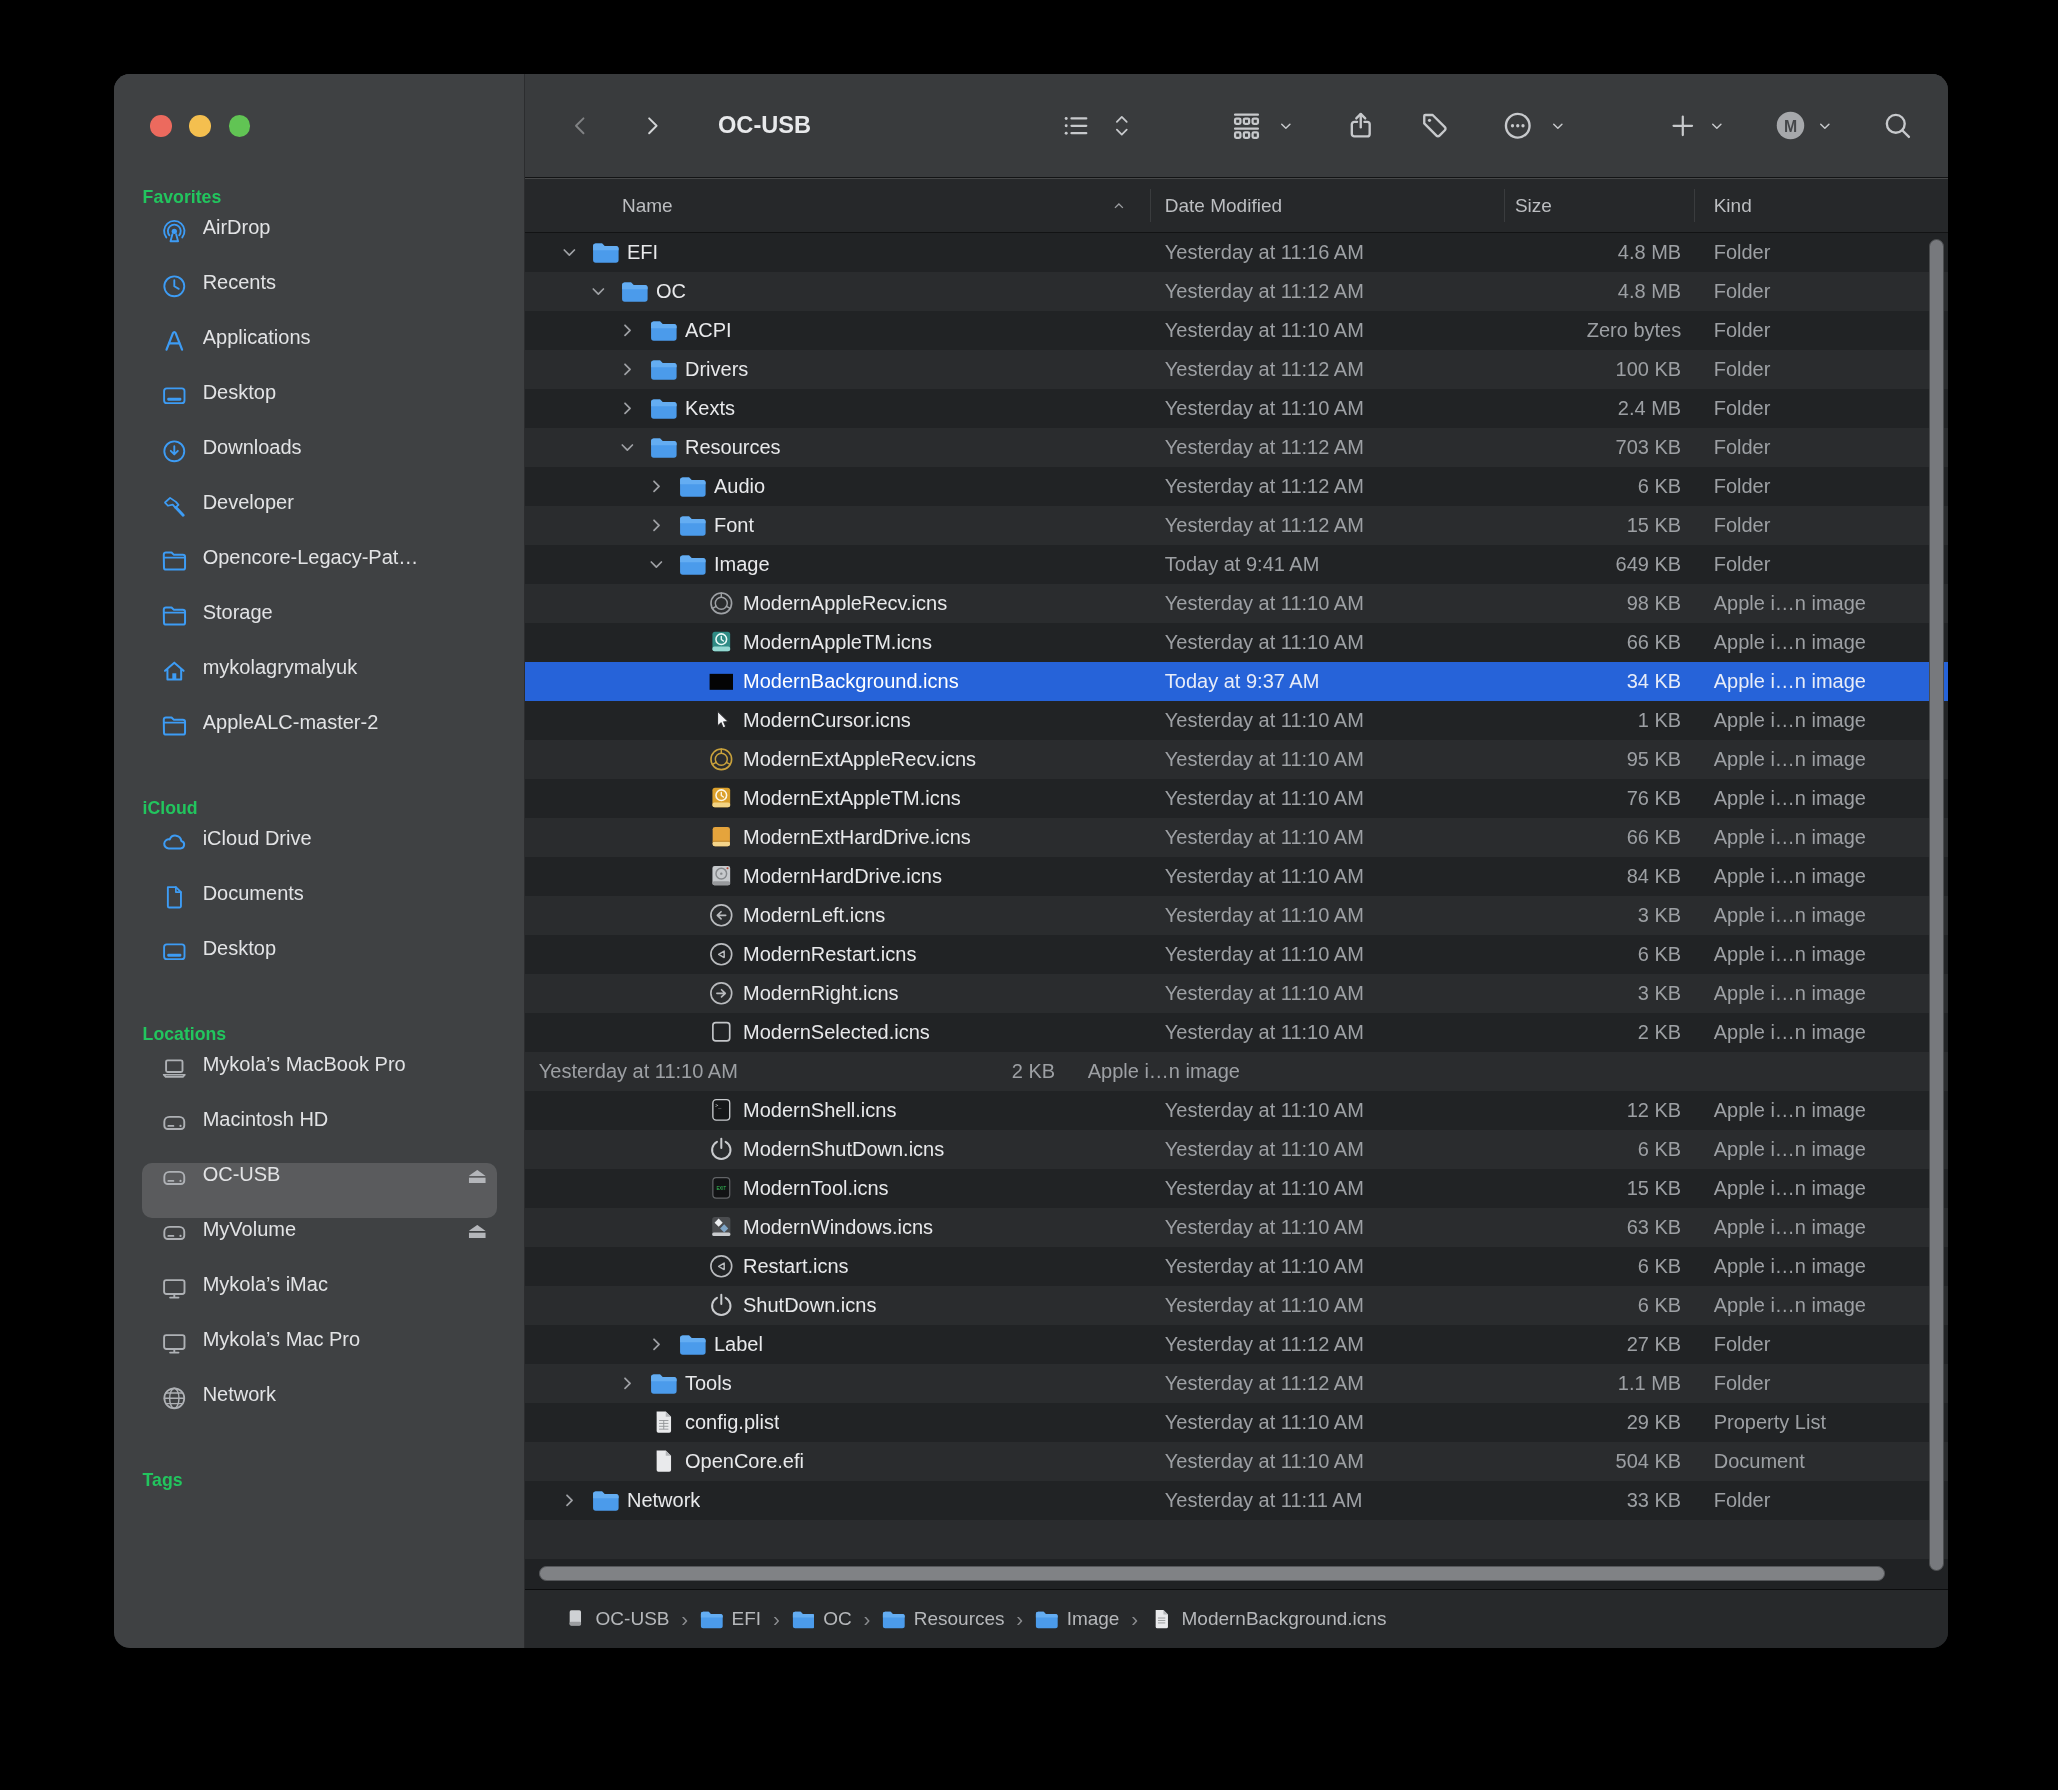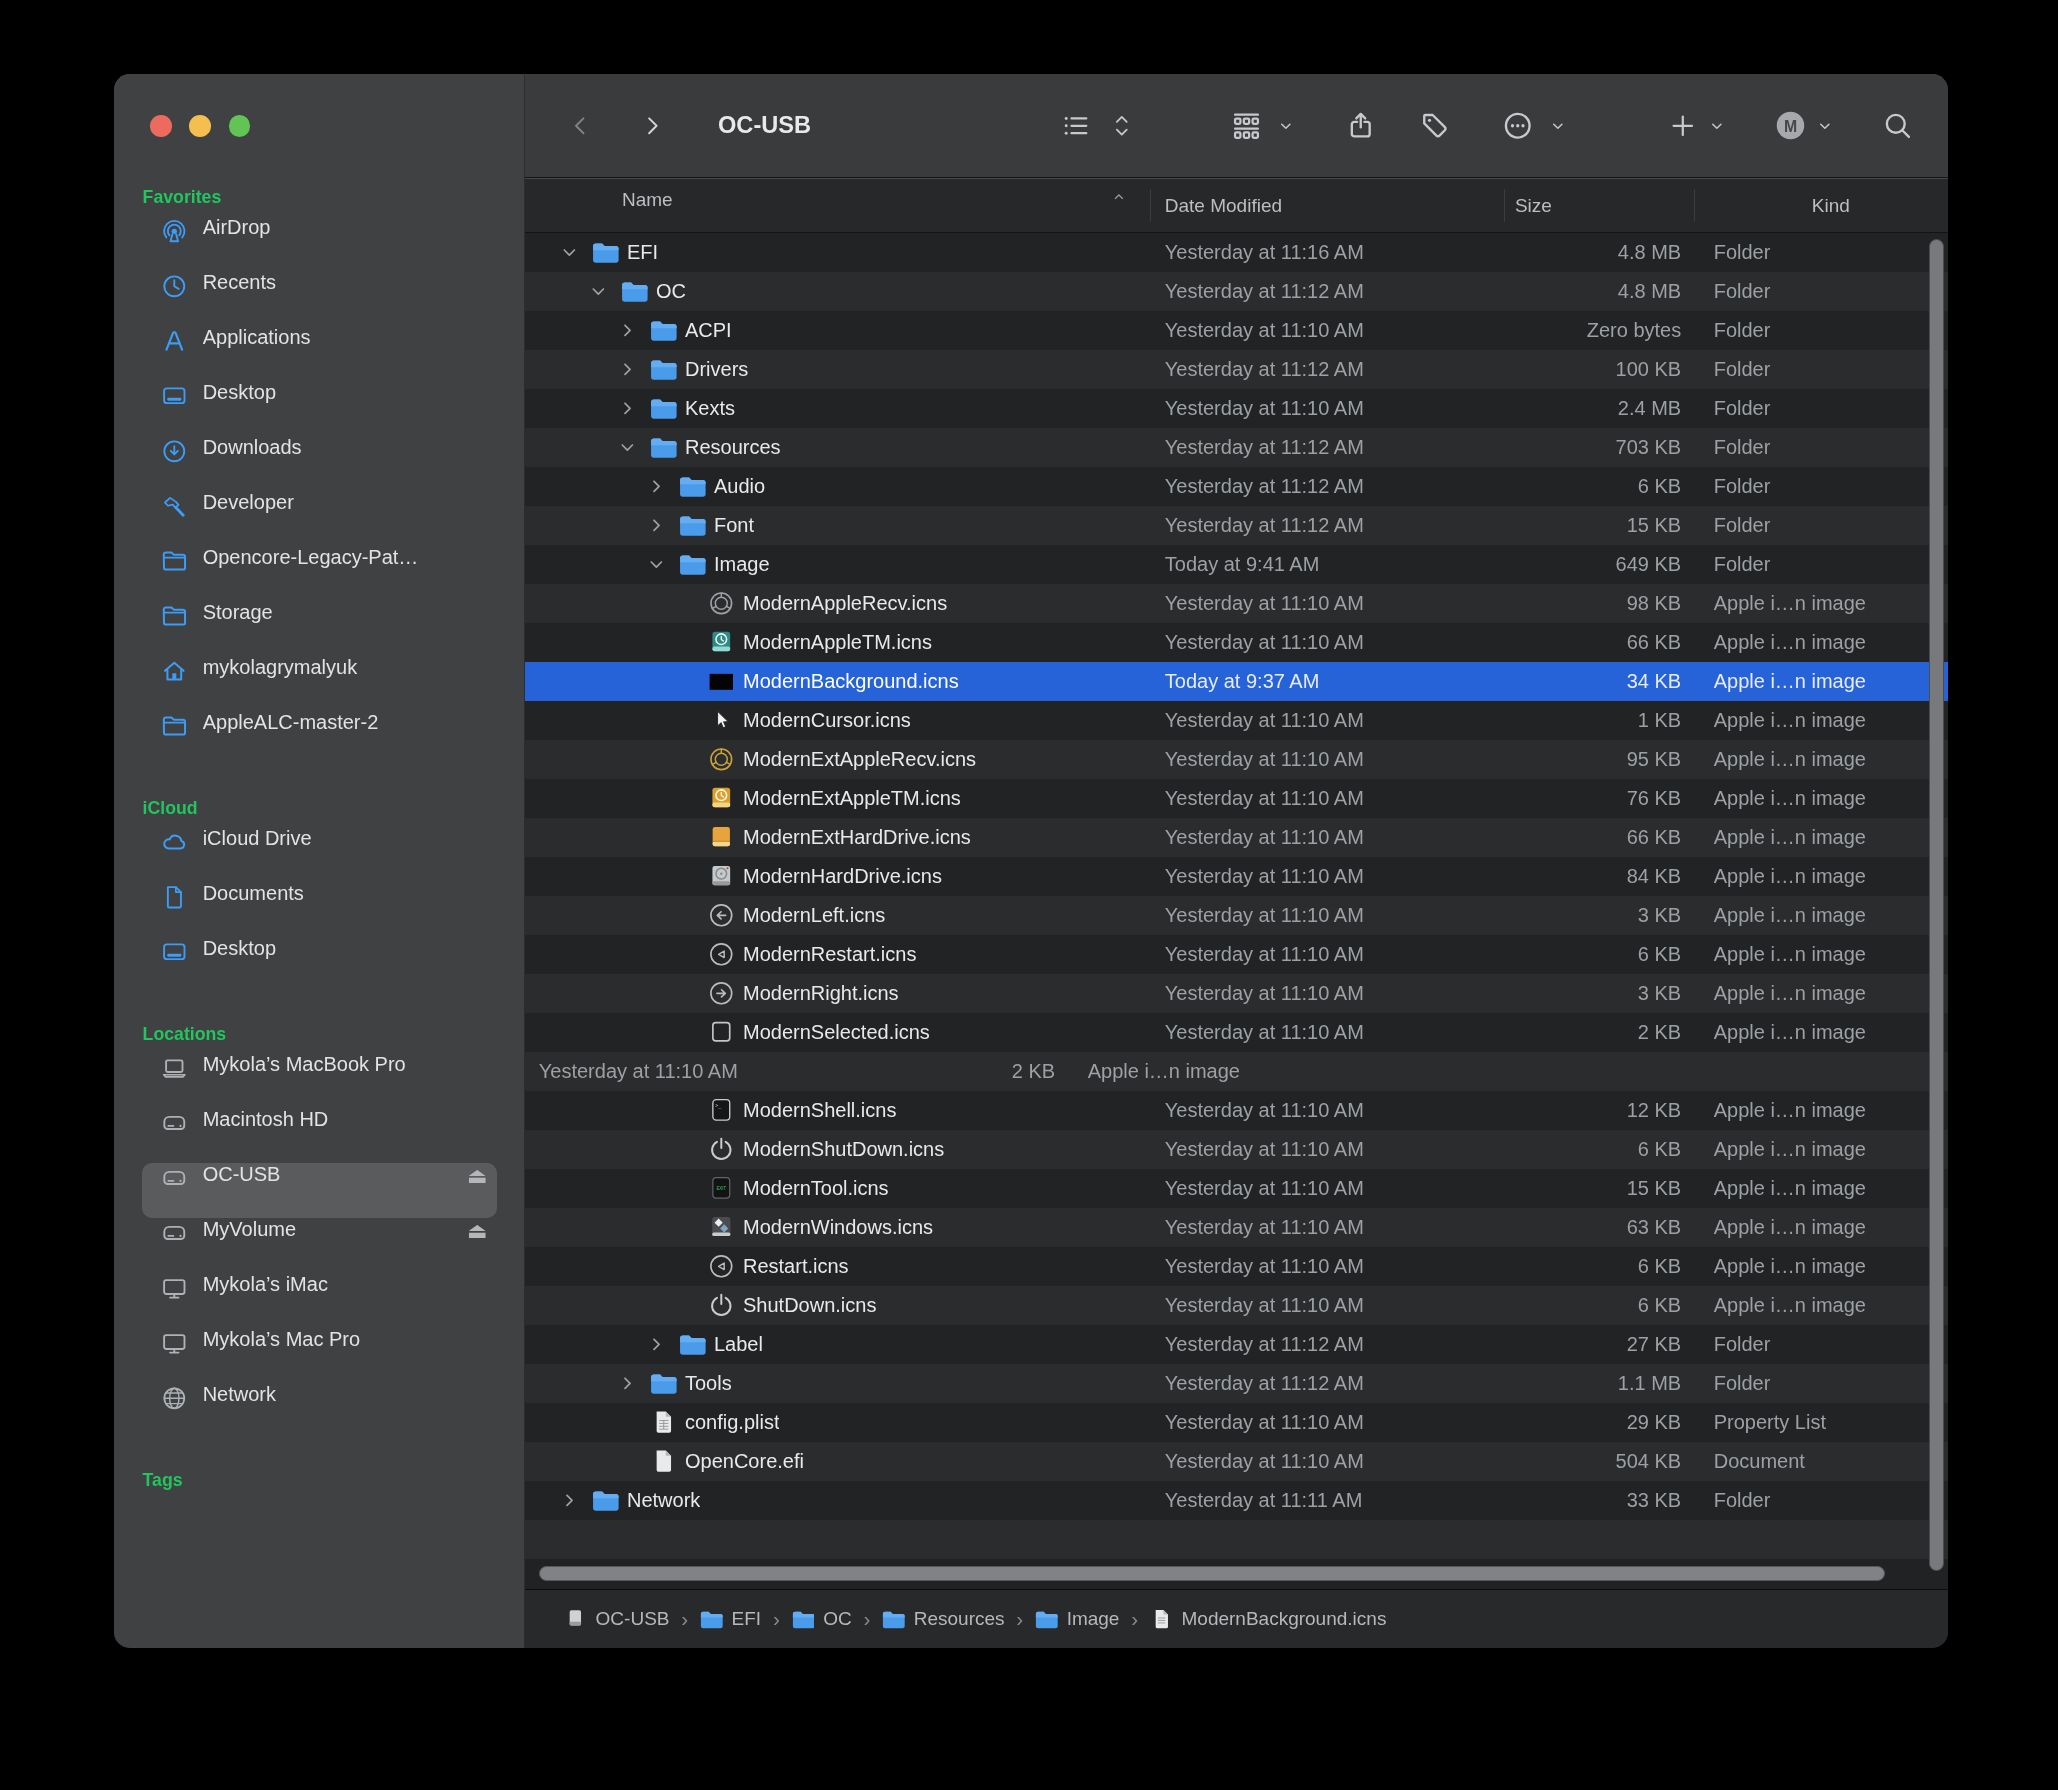--- a/index.html
+++ b/index.html
@@ -28,24 +28,24 @@
   .main{position:absolute;left:411px;top:0;right:0;bottom:0;display:flex;flex-direction:column;}
   .toolbar{position:relative;height:103px;background:#393b3d;border-bottom:1px solid #131415;flex:0 0 auto;}
   .tbtn{position:absolute;top:0;height:103px;display:flex;align-items:center;color:#c7c9cc;}
   .tbtn svg{stroke:#c7c9cc;fill:none;stroke-width:1.8;stroke-linecap:round;stroke-linejoin:round;}
   .chev-sm svg{width:19.7px;height:19.7px;}
   .win-title{position:absolute;left:193px;top:0;height:103px;display:flex;align-items:center;
     font-size:23.6px;font-weight:700;color:#e8e9eb;}
   
   .colhead{height:55px;background:#26282a;border-top:1px solid #474849;border-bottom:1px solid #121314;
     display:flex;align-items:center;font-size:19px;color:#bcbec1;flex:0 0 auto;box-sizing:border-box;}
-  .ch-name{flex:0 0 626px;display:flex;padding-left:97px;box-sizing:border-box;border-right:1px solid #3a3c3e;height:33px;}
+  .ch-name{flex:0 0 626px;display:flex;align-items:center;padding-left:97px;box-sizing:border-box;border-right:1px solid #3a3c3e;height:33px;}
   .ch-date{flex:0 0 354px;padding-left:13.8px;box-sizing:border-box;border-right:1px solid #3a3c3e;height:33px;line-height:33px;}
   .ch-size{flex:0 0 190px;padding-left:9.9px;box-sizing:border-box;border-right:1px solid #3a3c3e;height:33px;line-height:33px;}
-  .ch-kind{flex:1;padding-left:18.7px;height:33px;line-height:33px;text-align:center;}
+  .ch-kind{flex:1;padding-left:18.7px;height:33px;line-height:33px;}
   .sort-arrow{margin-left:auto;margin-right:23.6px;display:flex;}
   .sort-arrow svg{width:15.8px;height:15.8px;stroke:#9b9da0;fill:none;stroke-width:2;}
   
   .listwrap{position:relative;flex:1;overflow:hidden;background:#202224;}
   .rows{position:absolute;left:0;right:0;top:0;}
   .row{height:39px;display:flex;align-items:center;font-size:20px;color:#e8e9eb;}
   .row.alt{background:#2a2c2e;}
   .row:not(.alt){background:#212325;}
   .row.selected{background:#2663d9;color:#fff;}
   .name-cell{flex:0 0 626px;display:flex;align-items:center;overflow:hidden;box-sizing:border-box;white-space:nowrap;}

